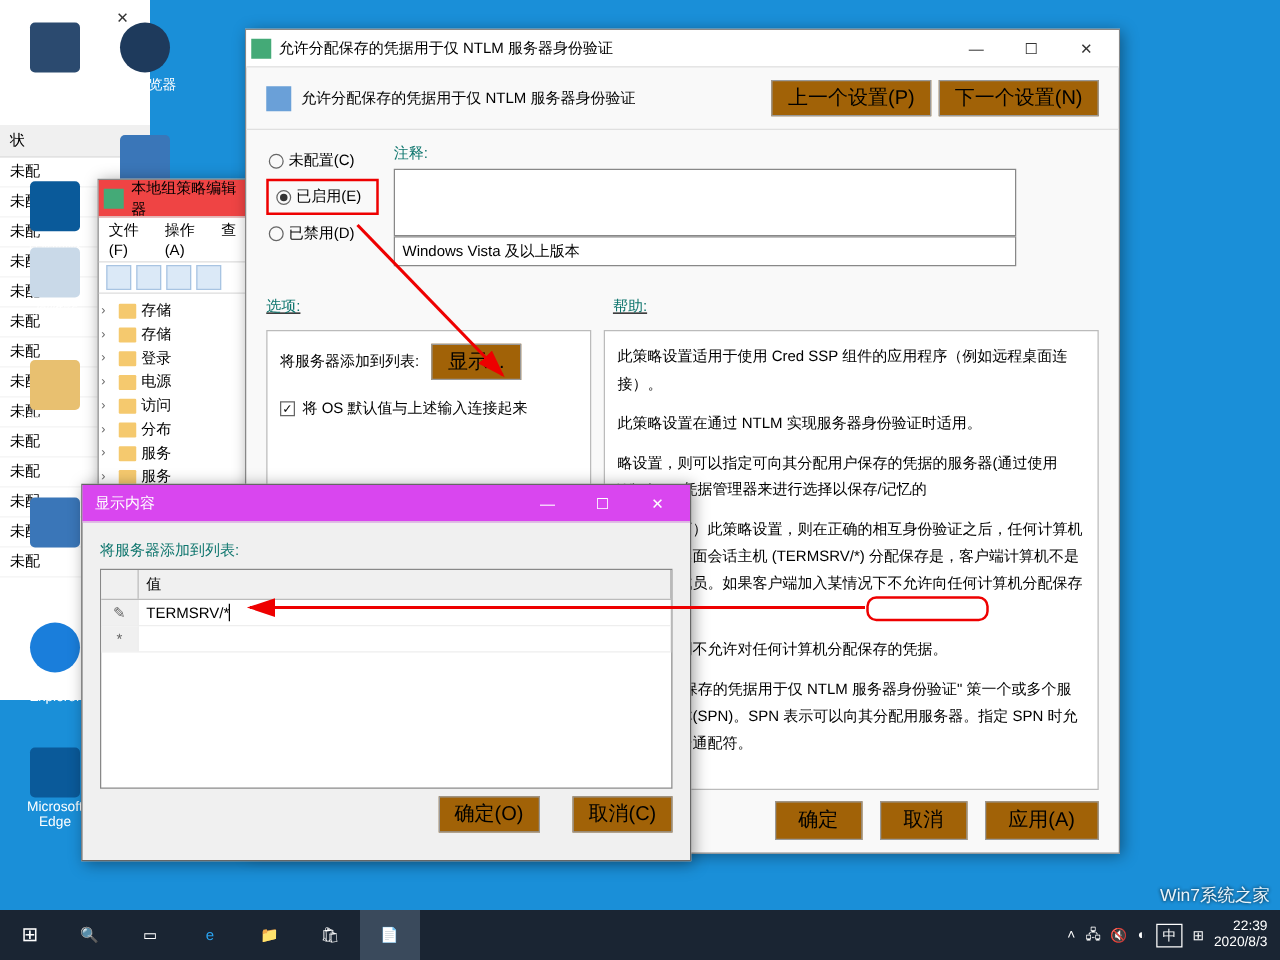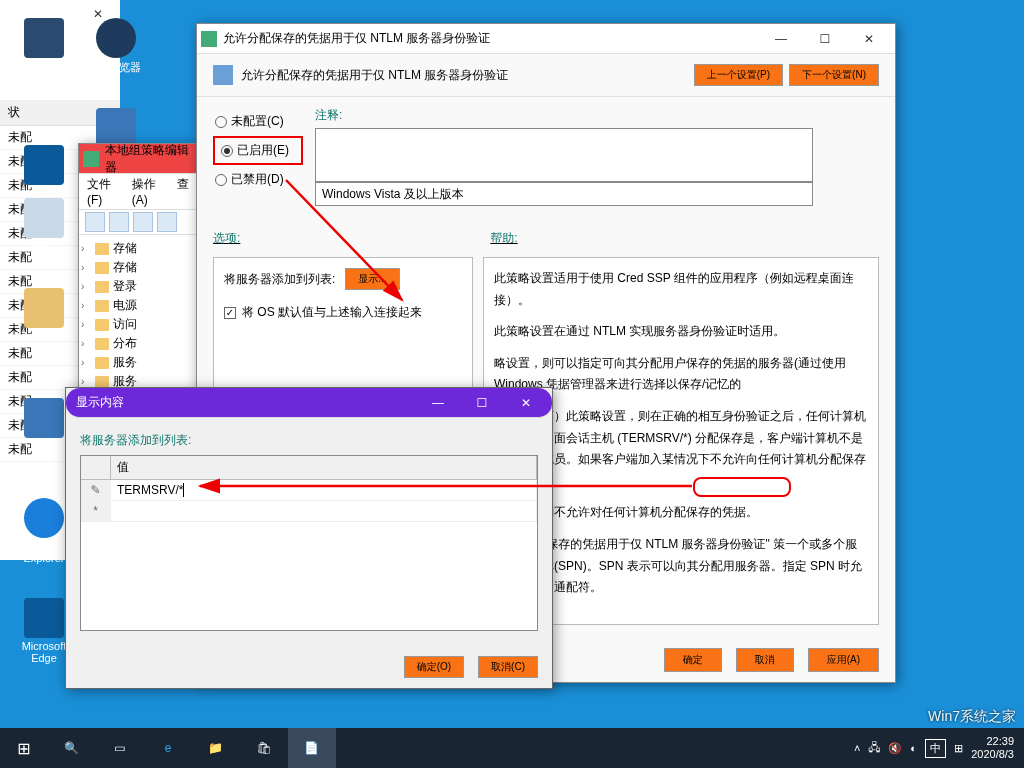--- a/index.html
+++ b/index.html
@@ -14,21 +14,21 @@
 .ico-gen { left: 82px; top: 108px; } .ico-gen .icon-box { background: #3a76b8; }
 .ico-bin { left: 10px; top: 198px; font-style: italic; } .ico-bin .icon-box { background: #c9d9e8; }
 .ico-adm { left: 10px; top: 288px; } .ico-adm .icon-box { background: #e8c070; }
 .ico-net { left: 10px; top: 398px; } .ico-net .icon-box { background: #3a76b8; }
 .ico-ie { left: 10px; top: 498px; } .ico-ie .icon-box { background: #1a7edb; border-radius: 50%; }
 .ico-edge { left: 10px; top: 598px; } .ico-edge .icon-box { background: #0a5a9a; }
 
 
 .window { position: absolute; background: #fff; border: 1px solid #888; box-shadow: 2px 2px 12px rgba(0,0,0,.4); }
 .titlebar { height: 30px; background: #fff; display: flex; align-items: center; padding: 0 4px; border-bottom: 1px solid #ddd; }
-.titlebar.blue { background: #6d28d9; color: #fff; border-radius: 14px; }
+.titlebar.blue { background: #d946ef; color: #fff; }
 .titlebar.gray { background: #ef4444; justify-content: center; }
 .titlebar .win-ico { width: 16px; height: 16px; margin-right: 6px; background: #4a7; }
 .titlebar .title-text { flex: 1; font-size: 12px; }
 .winbtns { display: flex; }
 .winbtn { width: 44px; height: 28px; display: flex; align-items: center; justify-content: center; font-size: 12px; color: #333; }
 .titlebar.blue .winbtn { color: #fff; }
 
 
 .win-bg { left: 903px; top: 135px; width: 120px; height: 560px; background: #fff; }
 .win-bg .tbar { height: 30px; display: flex; justify-content: flex-end; }
@@ -43,21 +43,21 @@
 .win-gpo .tree { padding: 4px 2px; }
 .tree-item { display: flex; align-items: center; gap: 4px; padding: 1px 0; white-space: nowrap; }
 .tree-item .carrot { width: 10px; color: #666; font-size: 10px; }
 .folder-ico { width: 14px; height: 12px; background: #f5c96e; border-radius: 1px; }
 
 
 .win-policy { left: 196px; top: 23px; width: 700px; height: 660px; background: #f9f9f9; }
 .win-policy .header-row { padding: 10px 16px; display: flex; align-items: center; border-bottom: 1px solid #e0e0e0; }
 .win-policy .header-row .hico { width: 20px; height: 20px; background: #6aa0d8; margin-right: 8px; }
 .win-policy .header-row .htxt { flex: 1; font-size: 12px; }
-.btn { padding: 3px 12px; background: #f97316; border: 1px solid #999; font-size: 10px; }
+.btn { padding: 3px 12px; background: #a16207; border: 1px solid #999; font-size: 16px; }
 .btn + .btn { margin-left: 6px; }
 .policy-body { padding: 10px 16px; display: flex; flex-direction: column; height: calc(100% - 120px); }
 .top-grid { display: flex; gap: 12px; }
 .radios { width: 90px; }
 .radio-row { display: flex; align-items: center; gap: 4px; padding: 6px 2px; font-size: 12px; }
 .radio { width: 12px; height: 12px; border: 1px solid #666; border-radius: 50%; display: inline-flex; align-items: center; justify-content: center; }
 .radio.checked::after { content: ""; width: 6px; height: 6px; background: #333; border-radius: 50%; }
 .highlight-red { border: 2px solid #e00; padding: 2px 4px; }
 .field-col { flex: 1; }
 .label { font-size: 12px; color: #0f766e; }
@@ -74,21 +74,21 @@
 
 .win-show { left: 65px; top: 387px; width: 488px; height: 302px; background: #f0f0f0; border: 1px solid #666; }
 .win-show .body { padding: 14px; }
 .grid { border: 1px solid #888; background: #fff; margin-top: 6px; height: 176px; }
 .grid-head { display: flex; background: #f0f0f0; border-bottom: 1px solid #bbb; }
 .grid-head .gh { padding: 3px 6px; font-size: 12px; border-right: 1px solid #bbb; }
 .grid-row { display: flex; border-bottom: 1px solid #eee; }
 .grid-row .gc { padding: 3px 6px; font-size: 12px; border-right: 1px solid #eee; }
 .gc.marker { width: 30px; text-align: center; color: #666; background: #f0f0f0; }
 .gc.val { flex: 1; font-family: "Consolas", monospace; }
-.win-show .footer { position: absolute; right: 14px; bottom: 10px; display: flex; gap: 8px; }
+.win-show .footer { position: absolute; right: 14px; bottom: 22px; display: flex; gap: 20px; }
 
 
 .arrow { position: absolute; pointer-events: none; }
 .red-callout { position: absolute; border: 2px solid #e00; border-radius: 8px; pointer-events: none; }
 
 
 .taskbar { position: absolute; left: 0; bottom: 0; width: 100%; height: 40px; background: #1a2533; display: flex; align-items: center; color: #fff; }
 .taskbar .tbtn-bar { width: 48px; height: 40px; display: flex; align-items: center; justify-content: center; }
 .taskbar .start { font-size: 16px; }
 .taskbar .tray { margin-left: auto; display: flex; align-items: center; gap: 8px; padding-right: 10px; font-size: 11px; }

